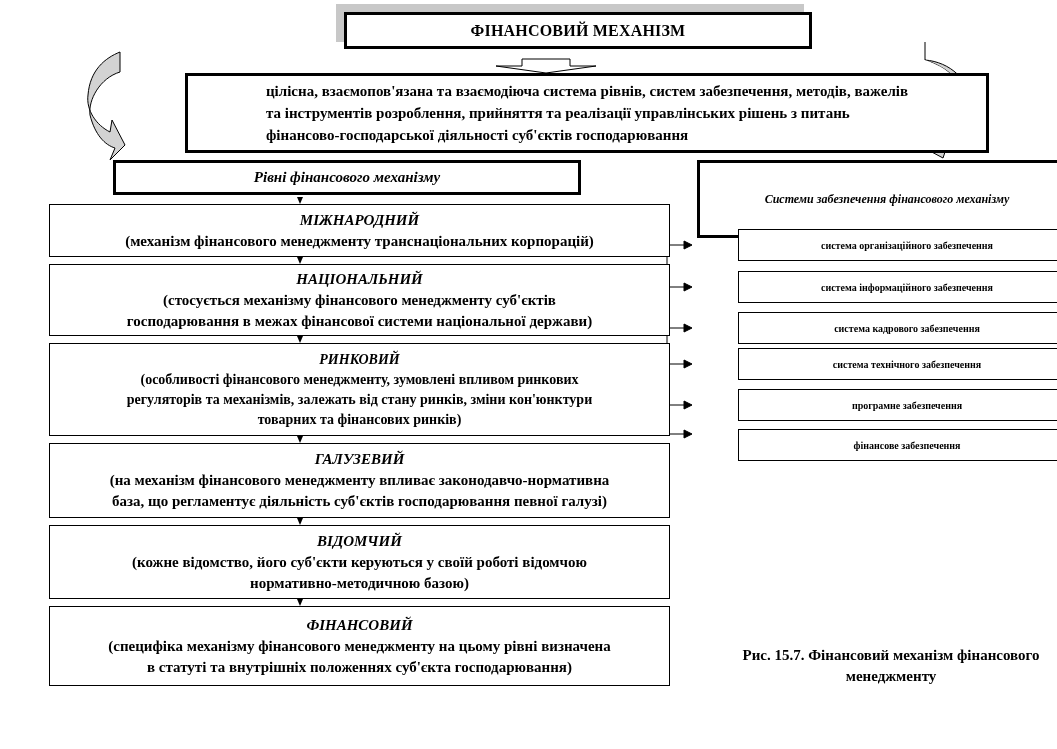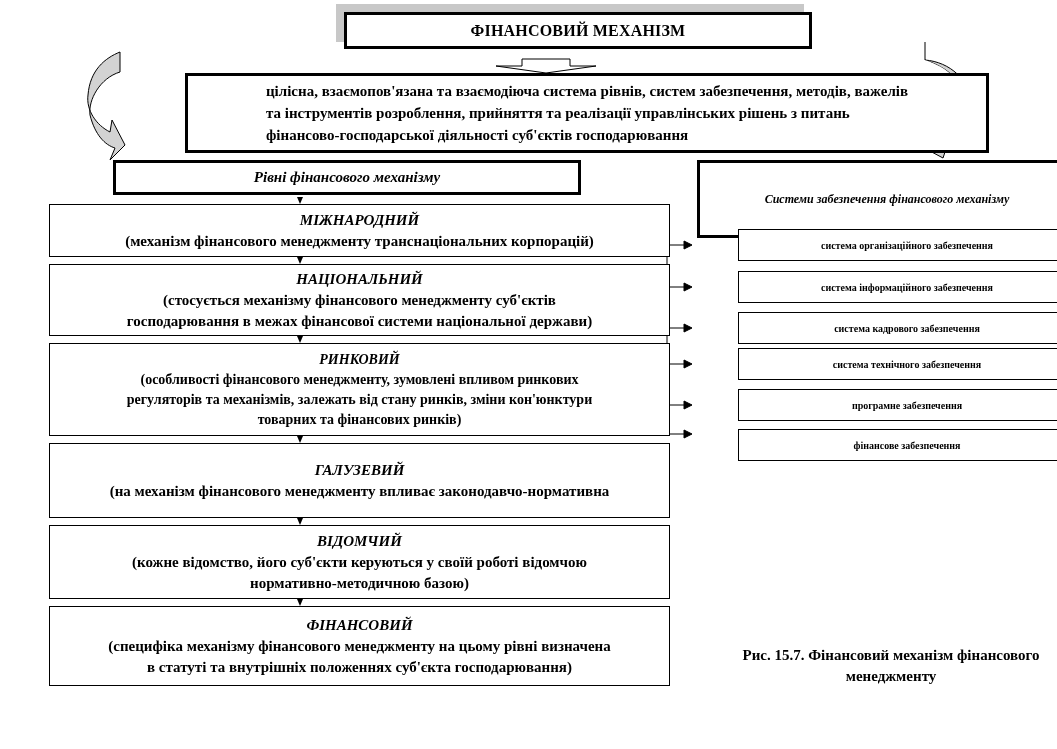--- a/index.html
+++ b/index.html
@@ -118,20 +118,21 @@
 <div class="abs level" style="top:343px;height:93px;font-size:14px;line-height:20px;">
   <div class="lname">РИНКОВИЙ</div>
   <div>(особливості фінансового  менеджменту,  зумовлені  впливом  ринкових</div>
   <div>регуляторів  та  механізмів,  залежать  від стану  ринків,  зміни  кон'юнктури</div>
   <div>товарних  та фінансових  ринків)</div>
 </div>
 
 <div class="abs level" style="top:443px;height:75px;">
   <div class="lname">ГАЛУЗЕВИЙ</div>
   <div>(на механізм фінансового менеджменту впливає законодавчо-нормативна</div>
+  <div>база, що регламентує діяльність суб'єктів господарювання певної галузі)</div>
 </div>
 
 <div class="abs level" style="top:525px;height:74px;">
   <div class="lname">ВІДОМЧИЙ</div>
   <div>(кожне відомство, його суб'єкти керуються у своїй роботі відомчою</div>
   <div>нормативно-методичною базою)</div>
 </div>
 
 <div class="abs level" style="top:606px;height:80px;">
   <div class="lname">ФІНАНСОВИЙ</div>

